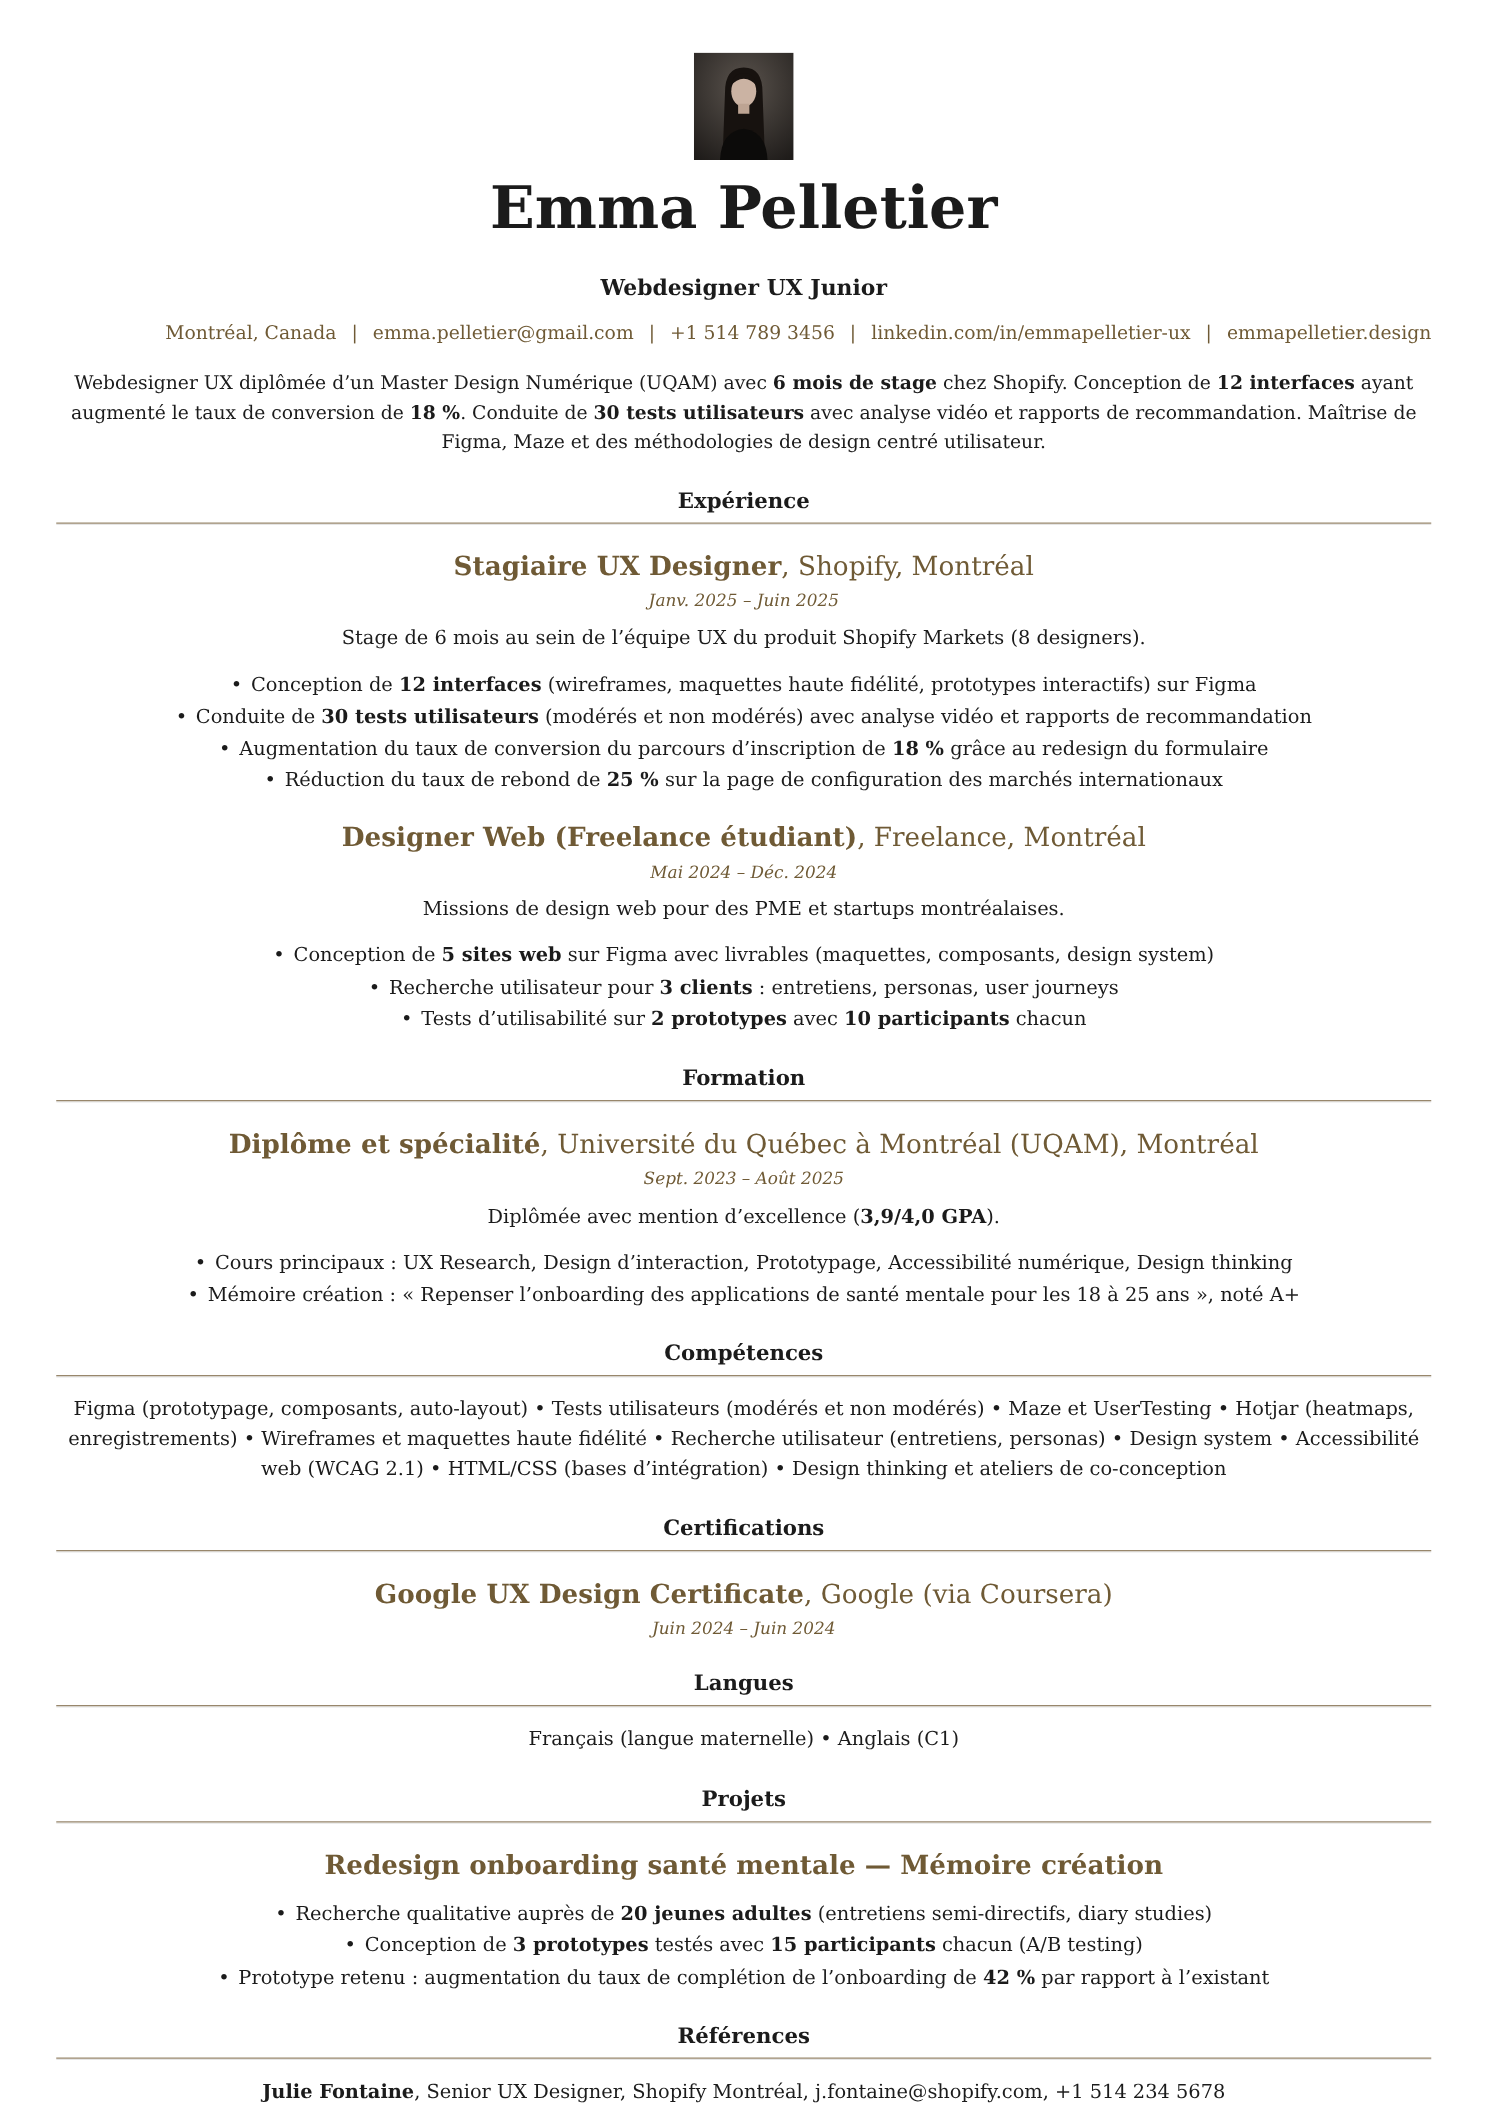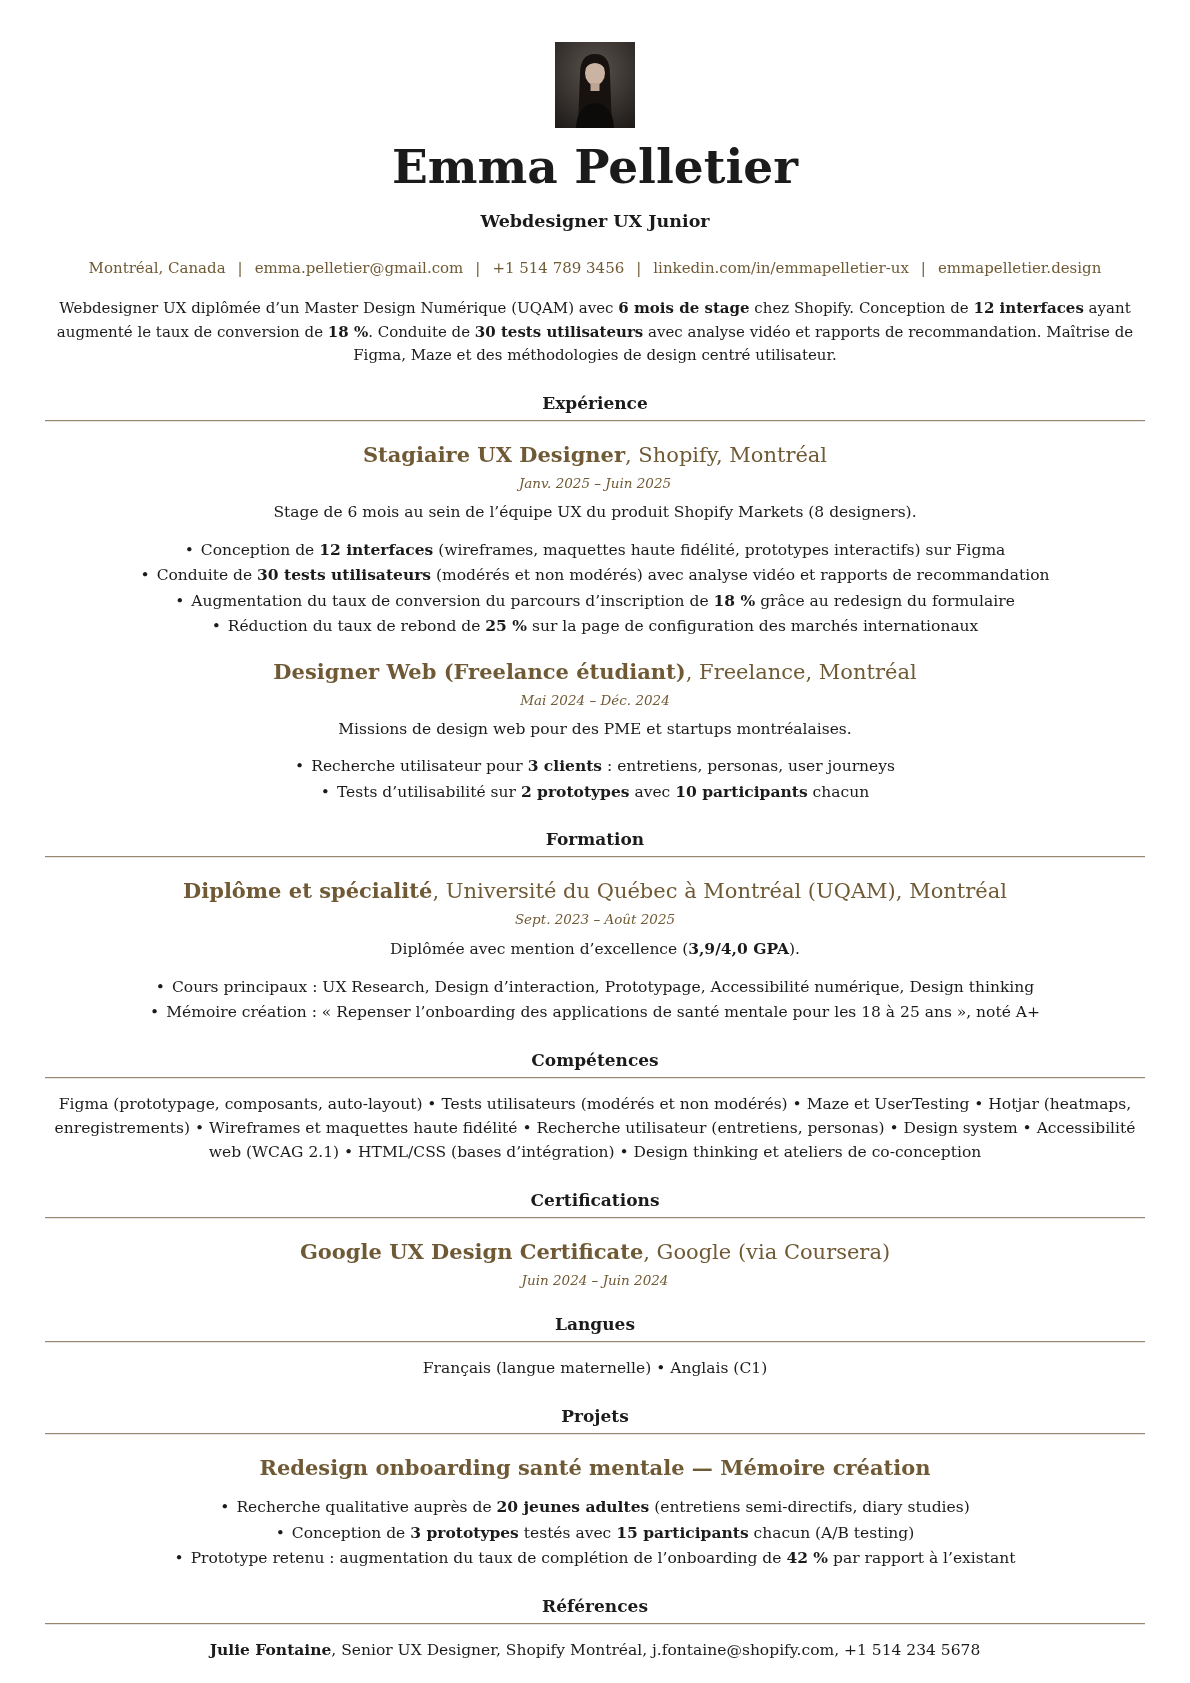--- a/index.html
+++ b/index.html
@@ -9,22 +9,22 @@
     --footer:#222222;
   }
   *{box-sizing:border-box;}
   body{margin:0;background:#ffffff;color:var(--text);
        font-family:"DejaVu Serif","Liberation Serif",serif;}
   .page{width:1190px;min-height:1683px;margin:0 auto;padding:42px 45px 18px;
         text-align:center;display:flex;flex-direction:column;}
   .photo{width:80px;height:86px;margin:0 auto;overflow:hidden;}
   .photo svg{display:block;}
   h1.name{font-size:47px;line-height:1.05;margin:14px 0 0;font-weight:700;}
-  .jobtitle{font-size:17.5px;font-weight:700;margin-top:20px;}
-  .contacts{font-size:15px;color:var(--accent);margin-top:28px;}
+  .jobtitle{font-size:17.5px;font-weight:700;margin-top:30px;}
+  .contacts{font-size:15px;color:var(--accent);margin-top:16px;text-align:right;}
   .contacts .sep{margin:0 12px;}
   .summary{font-size:15px;line-height:1.55;margin:20px auto 0;max-width:1080px;}
   .b{font-weight:700;}
   section{margin-top:26px;}
   h2.sech{font-size:17px;font-weight:700;margin:16px 0 7px;color:var(--text);}
   .rule{height:1px;background:var(--divider);box-shadow:0 1px 0 rgba(0,0,0,0.10);margin:0;}
   .entry{margin-top:20px;}
   .ehead{font-size:21px;color:var(--accent);line-height:1.35;}
   .etitle{font-weight:700;}
   .esub{font-weight:400;}
@@ -78,20 +78,21 @@
             <li><span class="dot">•</span><span>Conduite de </span><span class="b">30 tests utilisateurs</span><span> (modérés et non modérés) avec analyse vidéo et rapports de recommandation</span></li>
             <li><span class="dot">•</span><span>Augmentation du taux de conversion du parcours d’inscription de </span><span class="b">18 %</span><span> grâce au redesign du formulaire</span></li>
             <li><span class="dot">•</span><span>Réduction du taux de rebond de </span><span class="b">25 %</span><span> sur la page de configuration des marchés internationaux</span></li>
           </ul>
         </div>
         <div class="entry">
           <div class="ehead"><span class="etitle">Designer Web (Freelance étudiant)</span><span class="esub">, Freelance, Montréal</span></div>
           <div class="edate">Mai 2024 – Déc. 2024</div>
           <p class="edesc">Missions de design web pour des PME et startups montréalaises.</p>
           <ul class="ebul">
+            <li><span class="dot">•</span><span>Conception de </span><span class="b">5 sites web</span><span> sur Figma avec livrables (maquettes, composants, design system)</span></li>
             <li><span class="dot">•</span><span>Recherche utilisateur pour </span><span class="b">3 clients</span><span> : entretiens, personas, user journeys</span></li>
             <li><span class="dot">•</span><span>Tests d’utilisabilité sur </span><span class="b">2 prototypes</span><span> avec </span><span class="b">10 participants</span><span> chacun</span></li>
           </ul>
         </div>
       </section>
       <section>
         <h2 class="sech">Formation</h2>
         <div class="rule"></div>
         <div class="entry">
           <div class="ehead"><span class="etitle">Diplôme et spécialité</span><span class="esub">, Université du Québec à Montréal (UQAM), Montréal</span></div>

